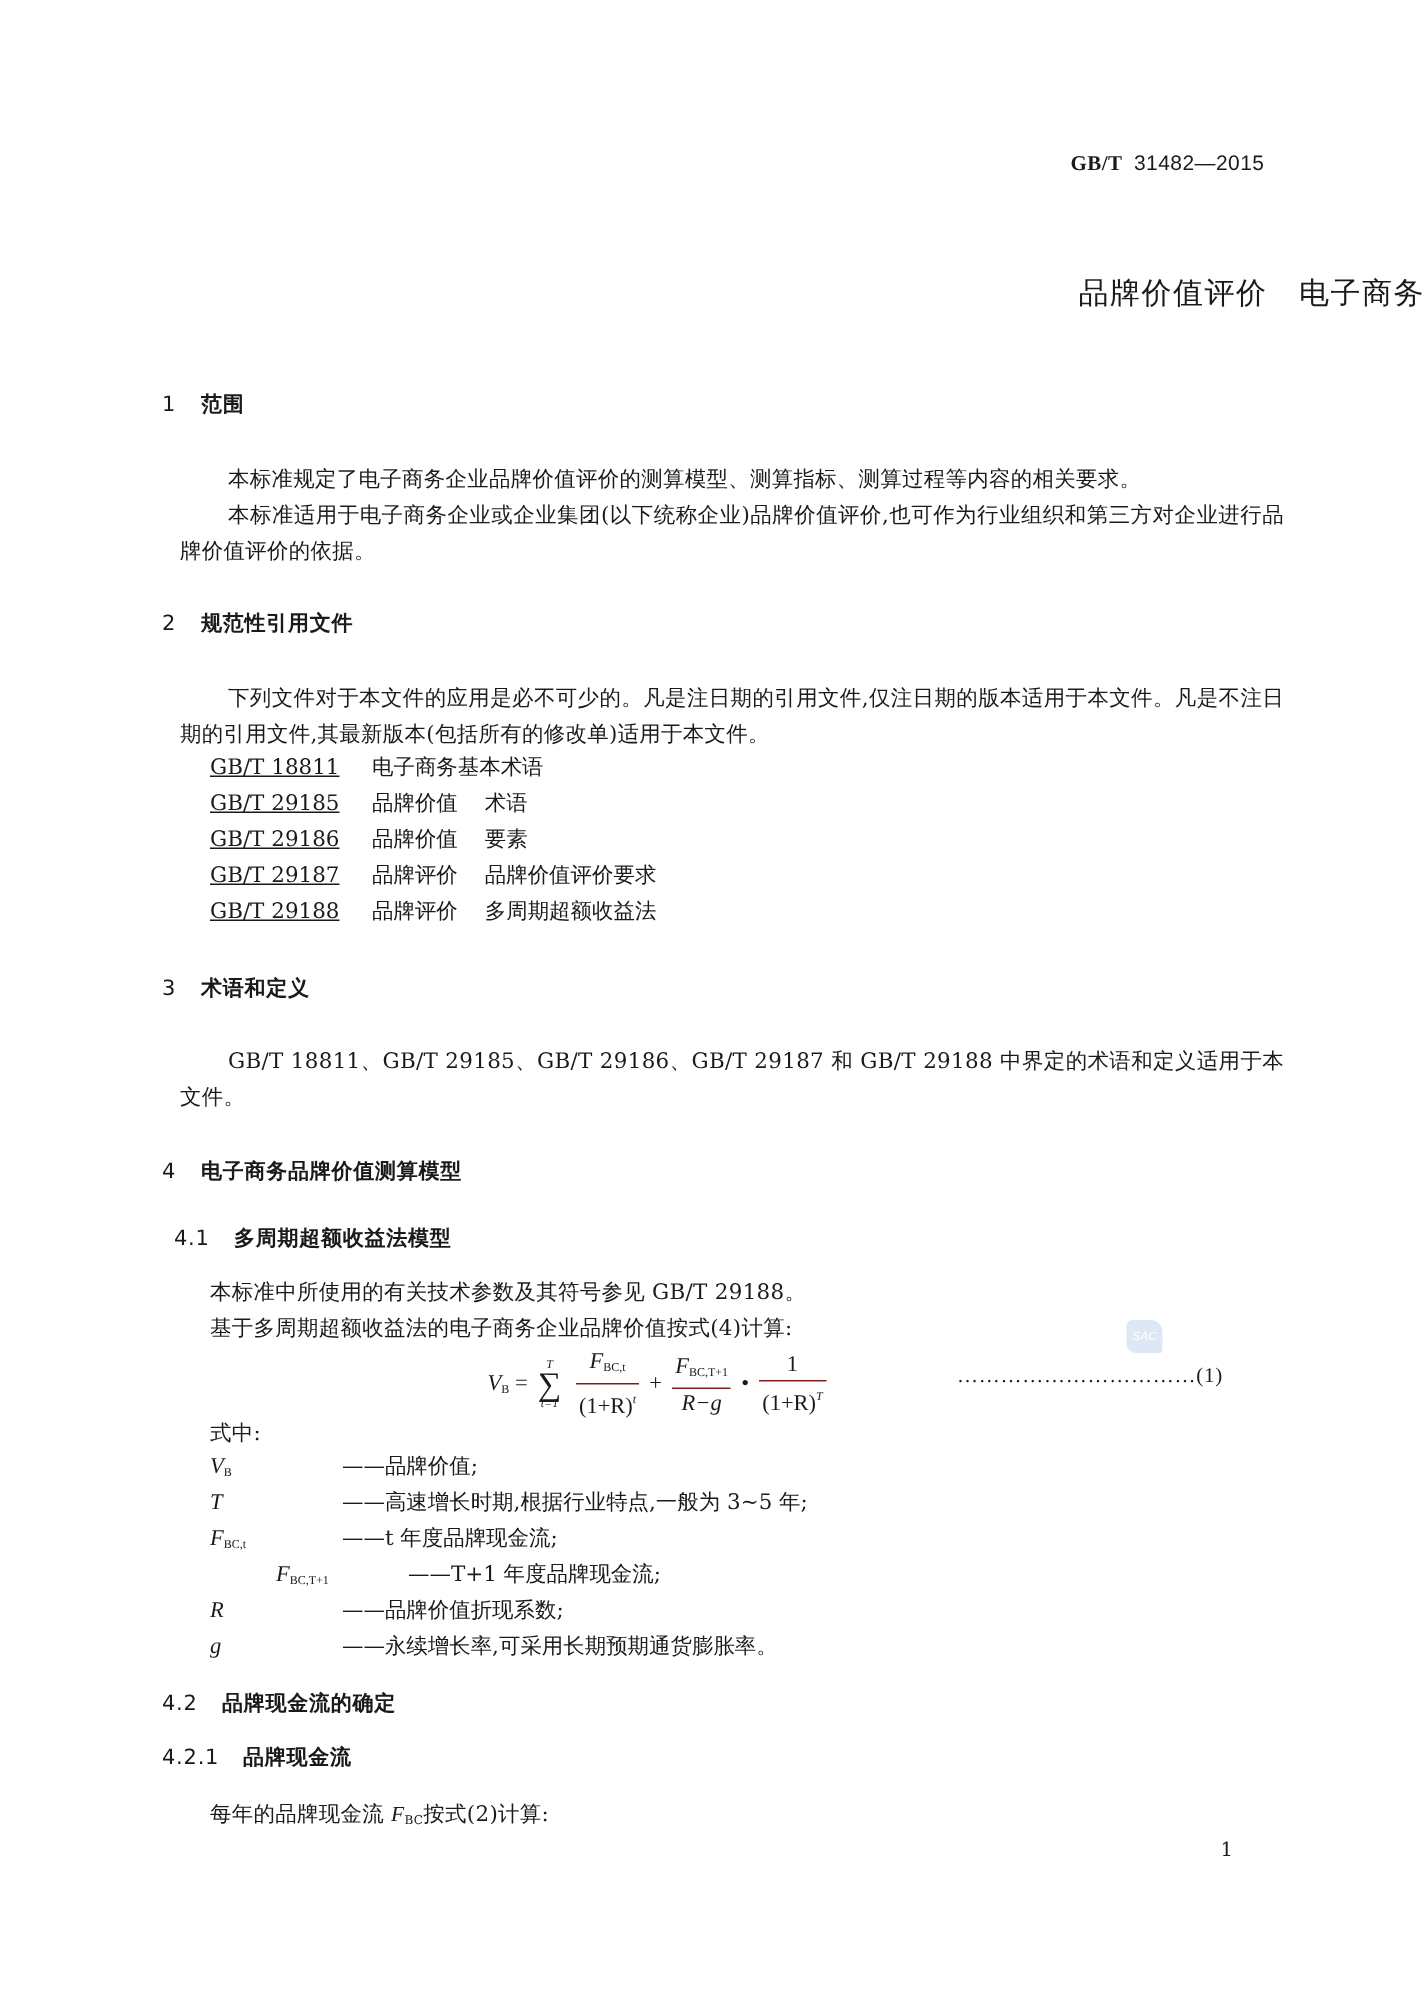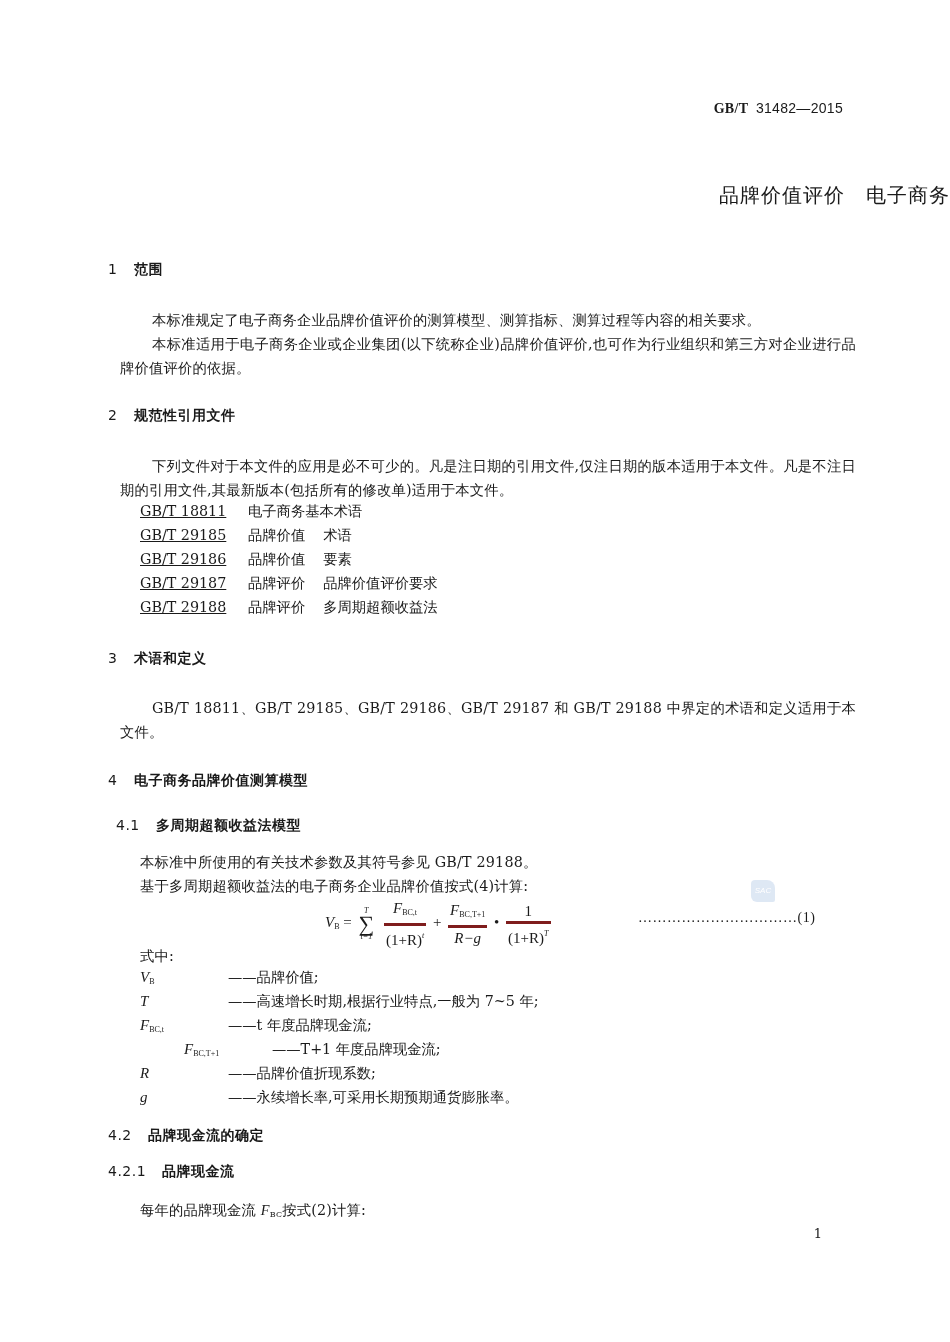--- a/index.html
+++ b/index.html
@@ -16,21 +16,21 @@
   .h2 .no { width: 40px; }
   .h3 .no { width: 54px; }
   .para { font-size: 14.3px; letter-spacing: 0.2px; line-height: 24px; }
   .body-text { left: 108px; width: 736px; white-space: normal; text-indent: 32px; text-align: justify; margin-left: 12px; }
   .ref-row { left: 140px; font-size: 14.3px; }
   .ref-row .code { display: inline-block; width: 108px; text-decoration: underline; }
   .ref-row .gap { display: inline-block; width: 18px; }
   .formula { left: 325px; top: 898px; font-size: 15px; font-family: "Liberation Serif", serif; }
   .frac { display: inline-block; vertical-align: middle; text-align: center; margin: 0 3px; }
   .frac .num, .frac .den { display: block; padding: 0 2px; line-height: 20px; }
-  .frac .num { border-bottom: 3px solid #7f1d1d; }
+  .frac .num { border-bottom: 1px solid #7f1d1d; }
   .sub { font-size: 8px; font-style: normal; vertical-align: -2px; }
   .sup { font-size: 8px; vertical-align: 7px; }
   .it { font-style: italic; }
   .sigma { display: inline-block; vertical-align: middle; text-align: center; font-size: 22px; line-height: 16px; margin: 0 3px; }
   .sigma .lim { display: block; font-size: 8px; line-height: 10px; }
   .eq-no { left: 638px; top: 910px; font-size: 14px; font-family: "Liberation Serif", serif; letter-spacing: 0.5px; }
   .def-row { left: 140px; font-size: 14.3px; }
   .def-row .sym { display: inline-block; width: 88px; font-family: "Liberation Serif", serif; font-style: italic; font-size: 15px; }
   .def-row .sym .sub { font-style: normal; }
   .wm { left: 751px; top: 880px; width: 24px; height: 22px; background: #d9e4f3; border-radius: 4px 8px 2px 6px; color: #fff; font-size: 8px; font-style: italic; font-weight: normal; text-align: center; line-height: 22px; font-family: "Liberation Sans", sans-serif; opacity: 0.85; }
@@ -88,21 +88,21 @@
   <span class="frac">
     <span class="num">1</span>
     <span class="den"><span>(1+R)</span><span class="sup it">T</span></span>
   </span>
 </div>
 <div class="abs eq-no">……………………………(1)</div>
 
 <div class="abs para serif" style="left:140px; top:944px;">式中:</div>
 
 <div class="abs def-row serif" style="top:968px;"><span class="sym"><span>V</span><span class="sub">B</span></span><span>——品牌价值;</span></div>
-<div class="abs def-row serif" style="top:992px;"><span class="sym"><span>T</span></span><span>——高速增长时期,根据行业特点,一般为 7~5 年;</span></div>
+<div class="abs def-row serif" style="top:992px;"><span class="sym"><span>T</span></span><span>——高速增长时期,根据行业特点,一般为 3~5 年;</span></div>
 <div class="abs def-row serif" style="top:1016px;"><span class="sym"><span>F</span><span class="sub">BC,t</span></span><span>——t 年度品牌现金流;</span></div>
 <div class="abs def-row serif" style="top:1040px;margin-left:44px;"><span class="sym"><span>F</span><span class="sub">BC,T+1</span></span><span>——T+1 年度品牌现金流;</span></div>
 <div class="abs def-row serif" style="top:1064px;"><span class="sym"><span>R</span></span><span>——品牌价值折现系数;</span></div>
 <div class="abs def-row serif" style="top:1088px;"><span class="sym"><span>g</span></span><span>——永续增长率,可采用长期预期通货膨胀率。</span></div>
 
 <div class="abs h1 h2 sans" style="left:108px; top:1127px;"><span class="no">4.2</span><span>品牌现金流的确定</span></div>
 
 <div class="abs h1 h3 sans" style="left:108px; top:1163px;"><span class="no">4.2.1</span><span>品牌现金流</span></div>
 <div class="abs para serif" style="left:140px; top:1198px;"><span>每年的品牌现金流 </span><span class="it" style="font-family:'Liberation Serif',serif;">F</span><span class="sub">BC</span><span>按式(2)计算:</span></div>
 

